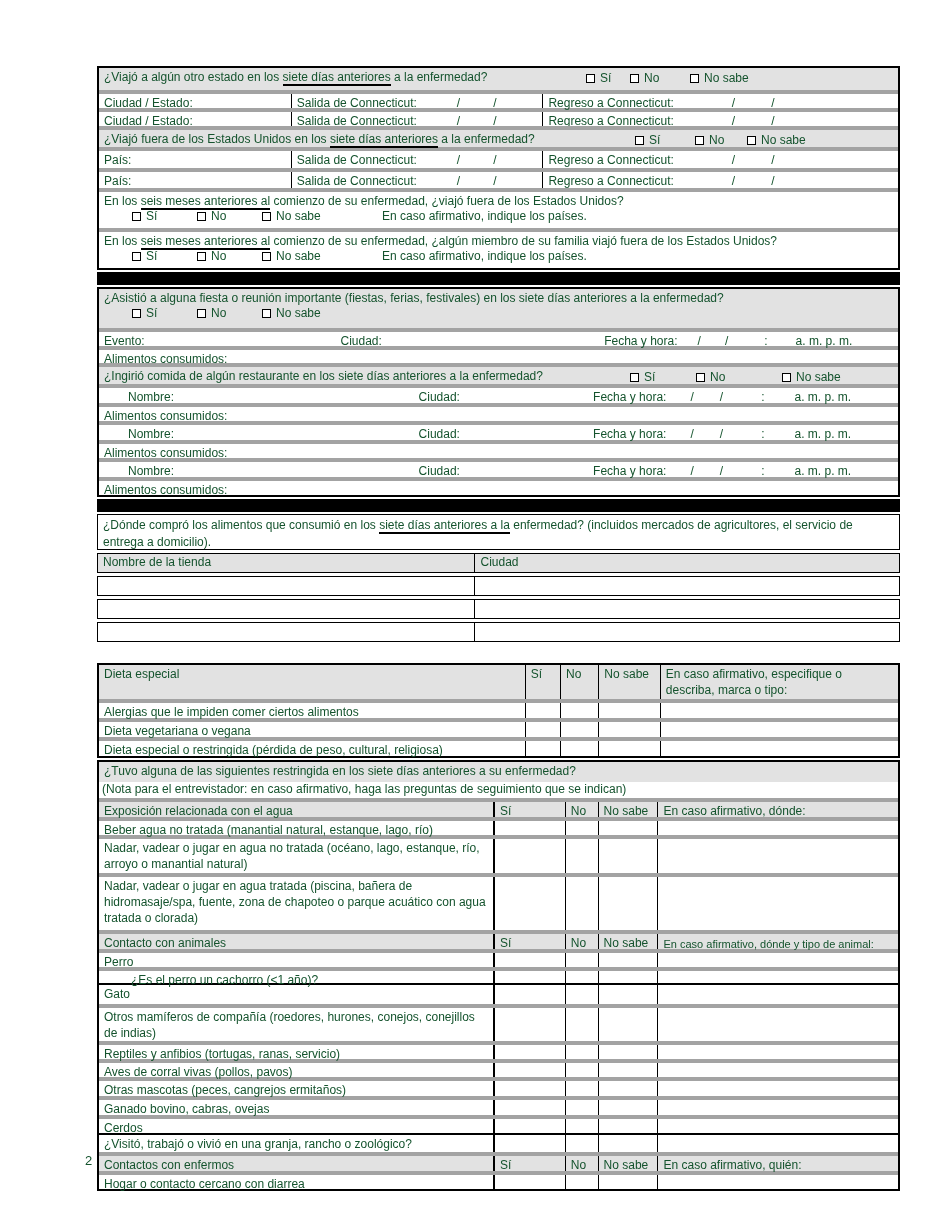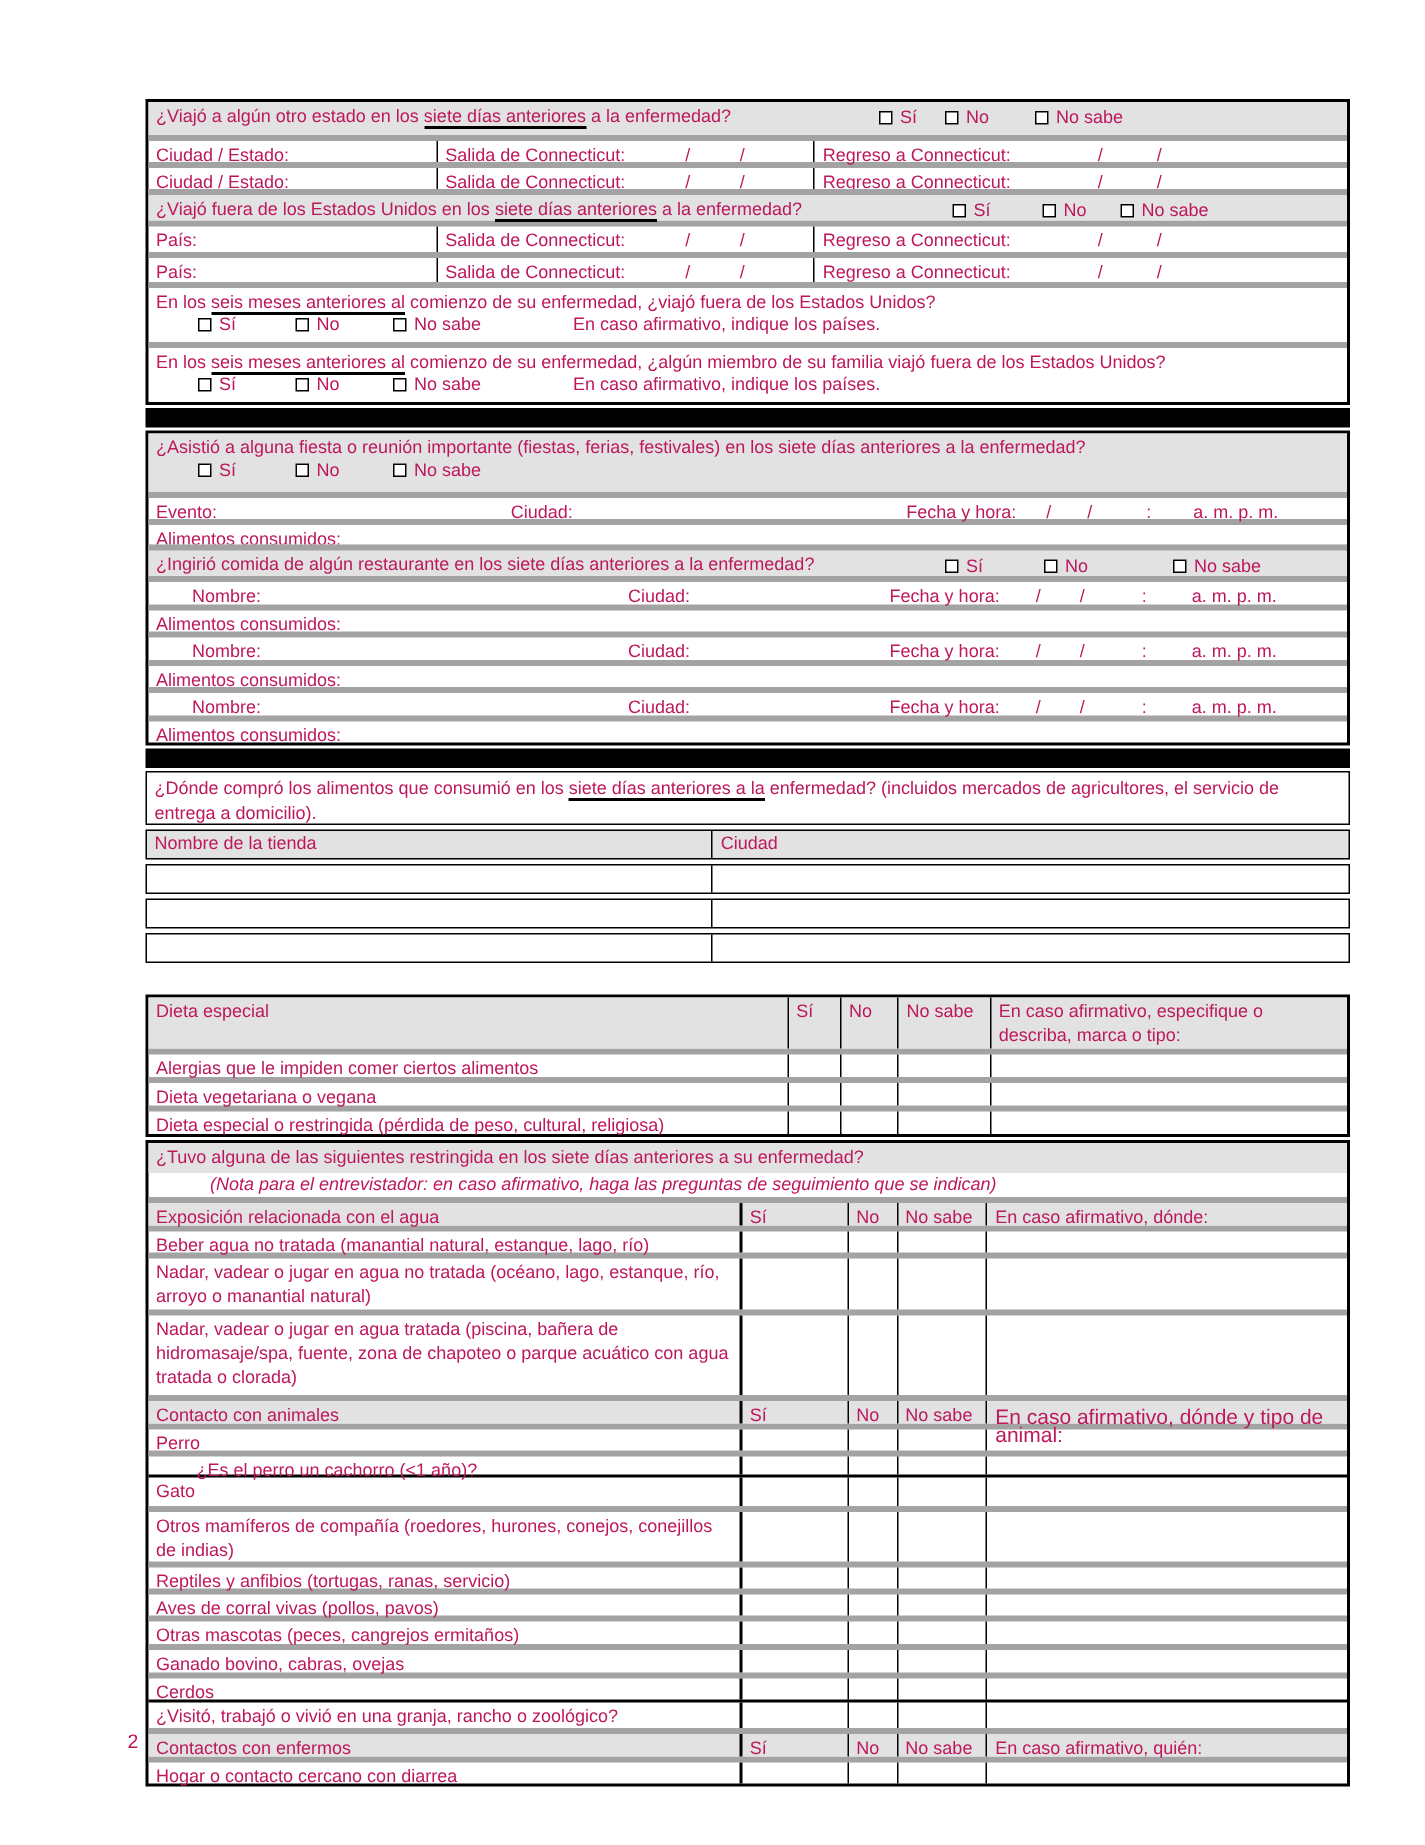--- a/index.html
+++ b/index.html
@@ -1,17 +1,17 @@
 <!DOCTYPE html>
 <html><head>
 <meta charset="utf-8">
 <style>
   html,body{margin:0;padding:0;background:#fff;}
   .page{position:relative;width:950px;height:1230px;background:#ffffff;
-        font-family:"Liberation Sans",sans-serif;font-size:12px;color:#be185d;overflow:hidden;}
+        font-family:"Liberation Sans",sans-serif;font-size:12px;color:#14532d;overflow:hidden;}
   .content{position:absolute;left:97px;top:66px;width:803px;}
   .sec{border:2px solid #000;}
   .row{display:flex;align-items:stretch;border-top:4px solid #a3a3a3;box-sizing:border-box;}
   .sec > .row:first-child, .sec > div:first-child{border-top:none;}
   .gray{background:#e2e2e2;}
   .cell{box-sizing:border-box;padding:1px 5px;border-left:1px solid #000;line-height:16px;}
   .cell:first-child{border-left:none;}
   .qrow{position:relative;display:block;padding:2px 5px;box-sizing:border-box;}
   .u{border-bottom:2px solid #000;}
   .cb{display:inline-block;width:9px;height:9px;border:1.6px solid #000;background:#fff;
@@ -31,22 +31,22 @@
   .stbox{border:1.5px solid #000;box-sizing:border-box;padding:2px 5px;line-height:17px;}
   .strow{border:1.5px solid #000;box-sizing:border-box;display:flex;margin-top:3px;}
   .st1{width:47%;}.st2{width:53%;}
   .stcell{box-sizing:border-box;padding:1px 5px;border-left:1px solid #000;min-height:18px;}
   .stcell:first-child{border-left:none;}
   
   .d0{width:53.3%;}.d1{width:4.4%;}.d2{width:4.8%;}.d3{width:7.7%;}.d4{flex:1;}
   
   .w0{width:49.3%;}.w1{width:9%;}.w2{width:4.1%;}.w3{width:7.5%;}.w4{flex:1;}
   .wdiv{border-left-width:2px !important;}
-  .note{font-style:italic;padding:0 3px 1px 3px;line-height:15px;margin-left:38px;}
-  .small{font-size:14px;line-height:12px;}
+  .note{padding:0 3px 1px 3px;line-height:15px;}
+  .small{font-size:11px;line-height:12px;}
   .indent{padding-left:32px;}
   .thick-b{border-bottom:2px solid #000;}
   .thick-t{border-top:2px solid #000 !important;}
   .pageno{position:absolute;left:85px;top:1153px;font-size:13px;}
   .mt3{margin-top:21px;}
 </style>
 </head>
 <body>
 
 <div class="page">

